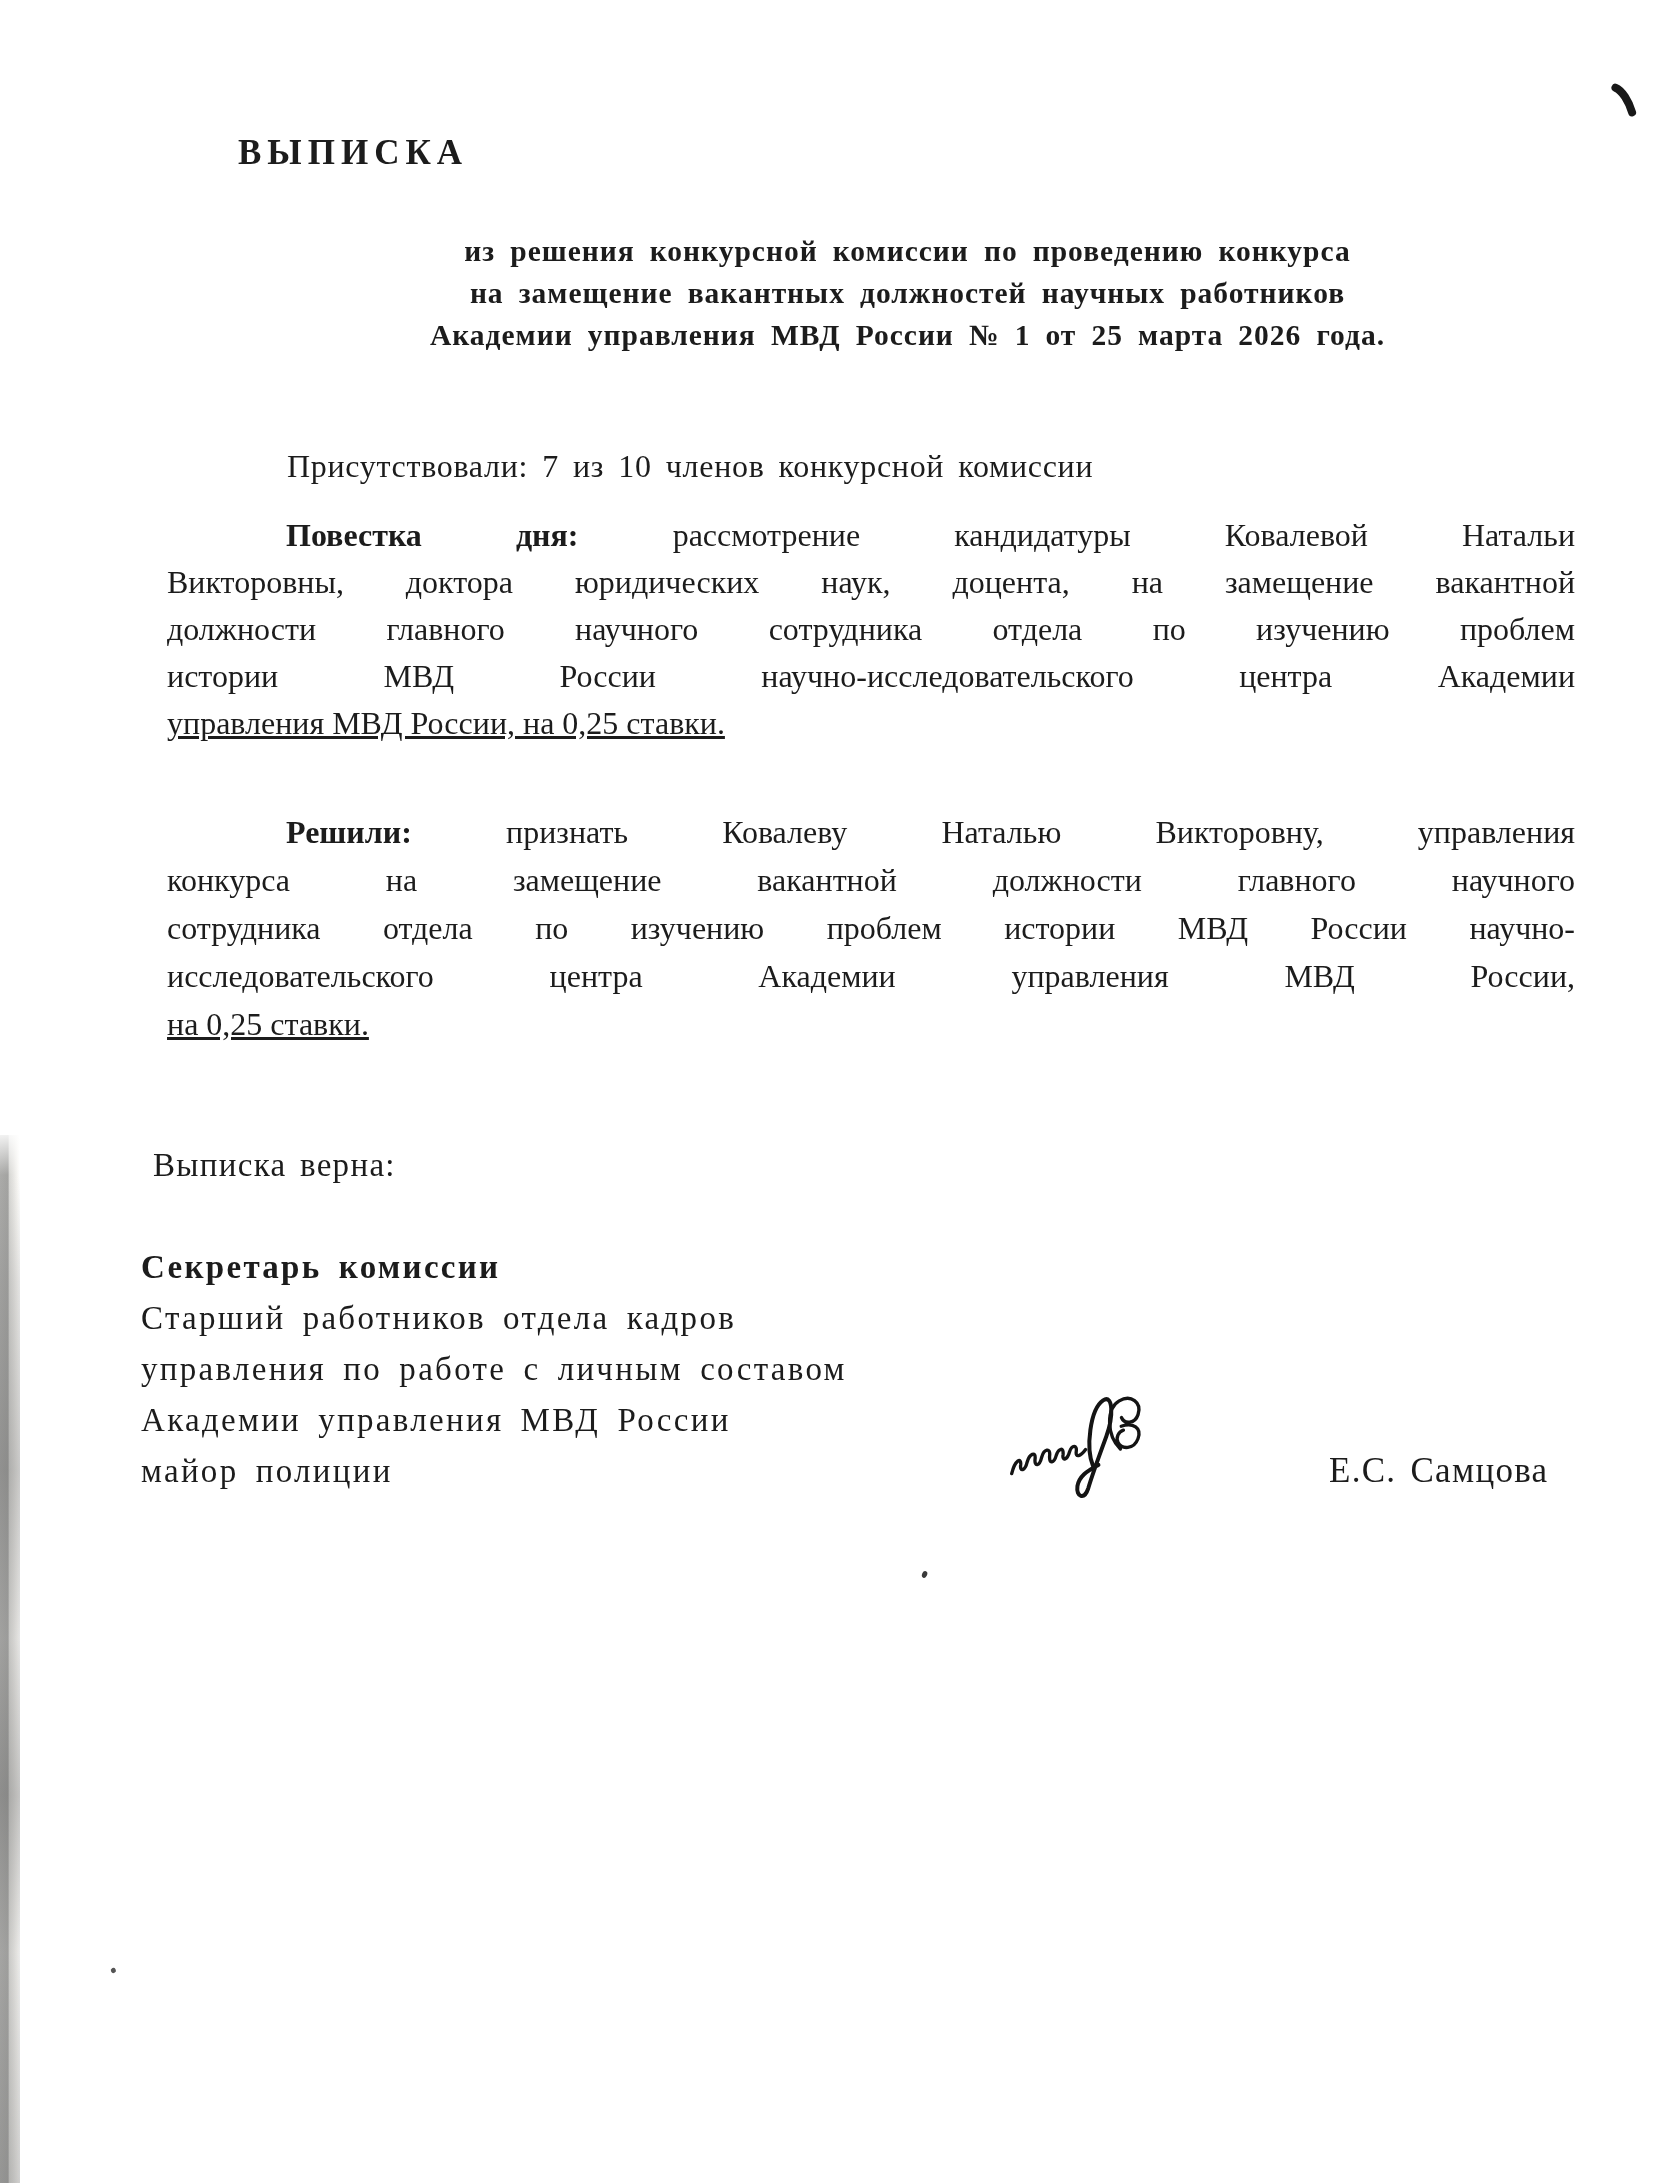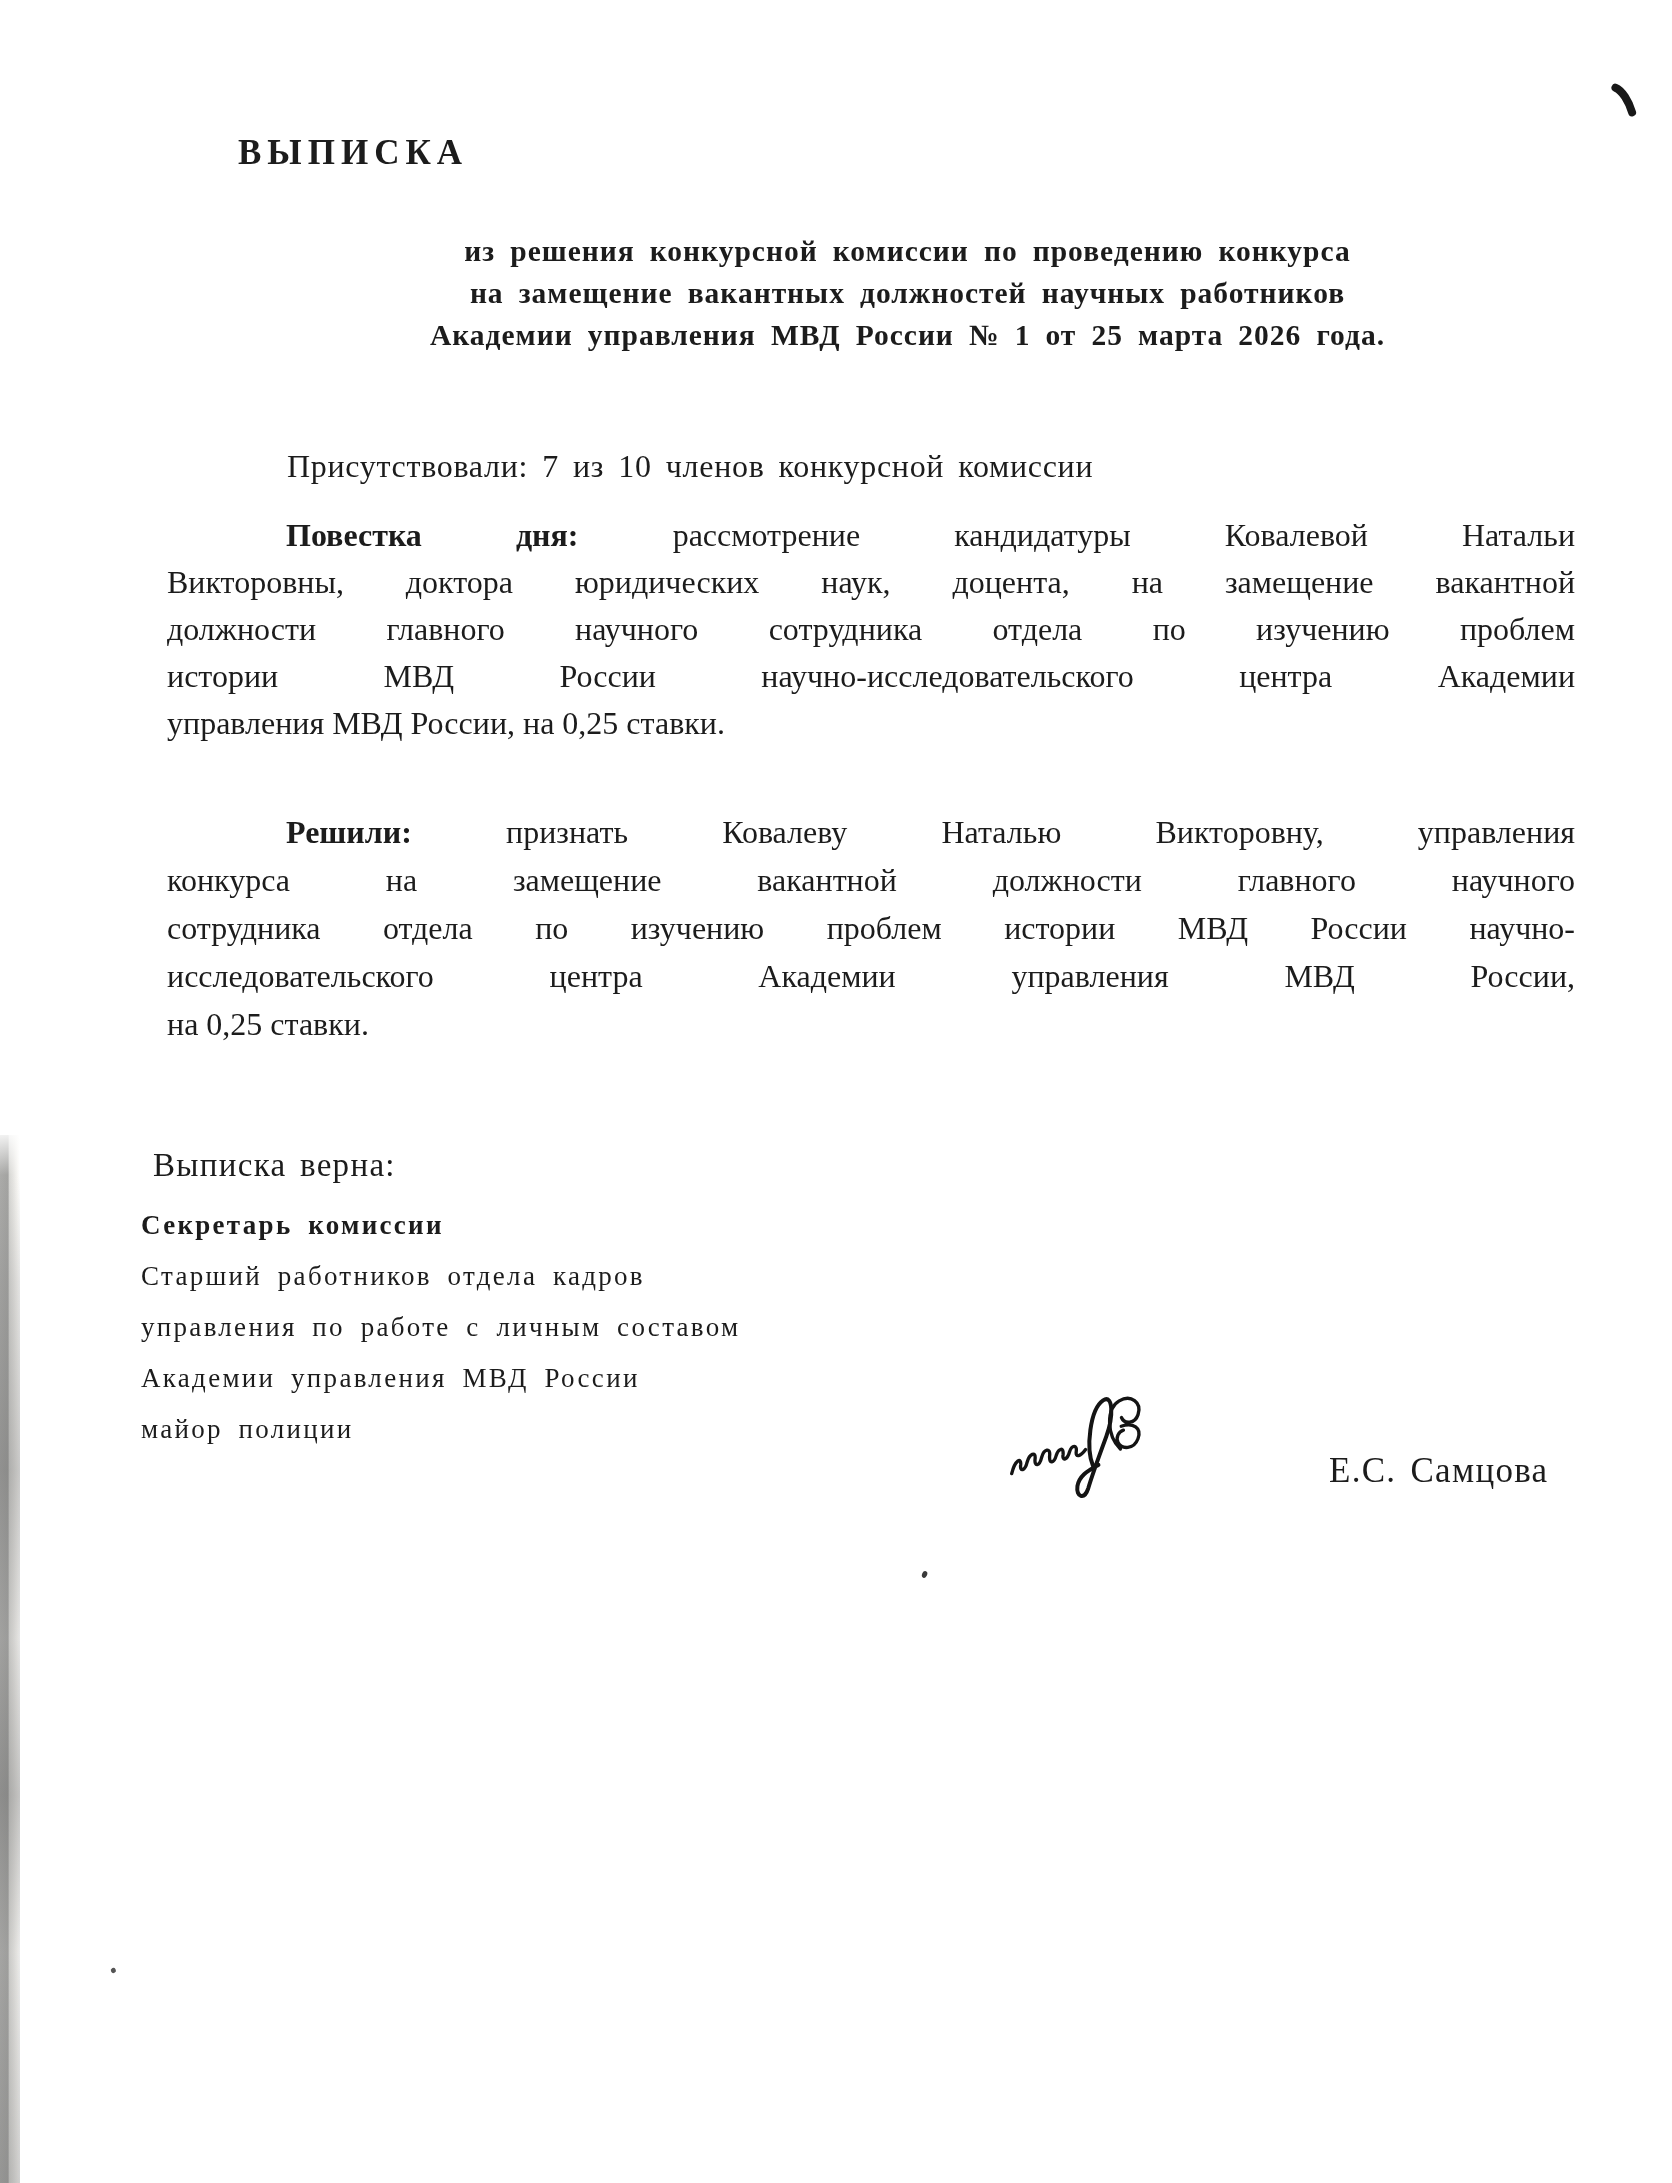--- a/index.html
+++ b/index.html
@@ -30,31 +30,31 @@
     font-size:32px;letter-spacing:0.7px;word-spacing:5.4px;
     line-height:38px;white-space:nowrap;
   }
   .para{
     left:167px;width:1408px;
     font-size:32px;
   }
   .para-agenda{top:512px;line-height:47px;}
   .para-decision{top:808px;line-height:48px;}
   .jline{text-align:justify;text-align-last:justify;}
-  .lline{text-align:left;text-align-last:left;}
+  .lline{text-align:left;text-align-last:left;text-decoration:underline;}
   .indent{display:inline-block;width:119px;}
   .bold{font-weight:bold;}
   .cert{
     left:153px;top:1145px;
     font-size:33px;letter-spacing:1.3px;word-spacing:4px;
     line-height:40px;white-space:nowrap;
   }
   .signatory{
-    left:141px;top:1200px;
-    font-size:27px;letter-spacing:2.3px;word-spacing:6.7px;
+    left:141px;top:1242px;
+    font-size:33px;letter-spacing:2.3px;word-spacing:6.7px;
     line-height:51px;white-space:nowrap;
   }
   .sig-name{
     left:1329px;top:1451px;
     font-size:35px;letter-spacing:1.3px;word-spacing:4px;
     white-space:nowrap;
   }
   .signature-wrap{
     left:1001px;top:1385px;width:221px;height:121px;
     transform:rotate(-3deg);

